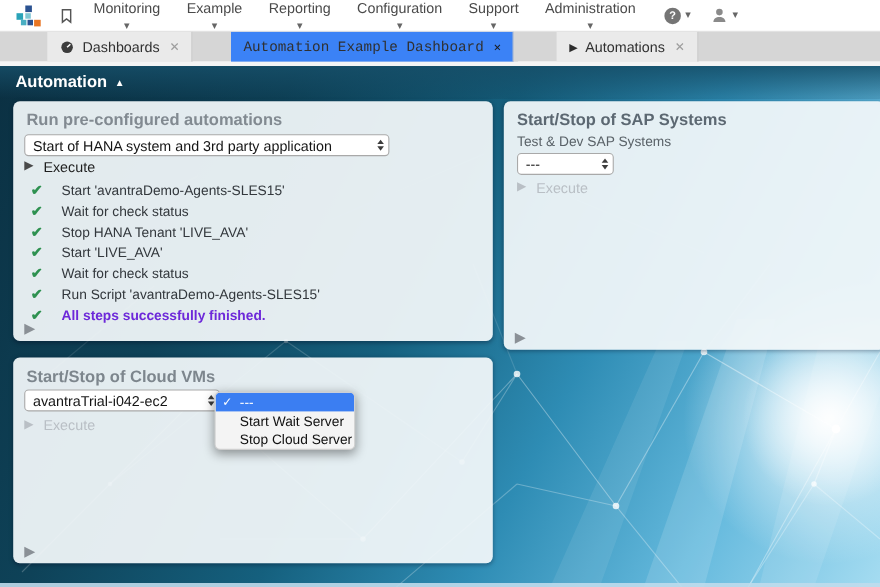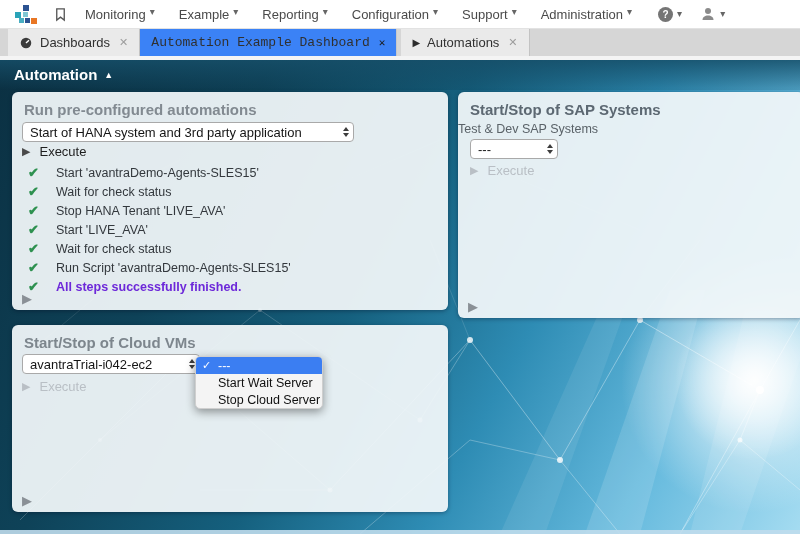--- a/index.html
+++ b/index.html
@@ -12,32 +12,32 @@
   .logo { position:relative; width:27px; height:20px; margin-right:12px; }
   .logo i { position:absolute; display:block; }
   .lg1{left:11px;top:1px;width:6px;height:6px;background:#2b5291;}
   .lg2{left:3px;top:8px;width:6px;height:6px;background:#2aa3b8;}
   .lg3{left:11px;top:8px;width:5px;height:5px;background:#7ec6d4;}
   .lg4{left:7px;top:14px;width:5px;height:5px;background:#49aec2;}
   .lg5{left:13px;top:14px;width:5px;height:5px;background:#2b5291;}
   .lg6{left:19px;top:14px;width:6px;height:6px;background:#e87624;}
   .bookmark { width:18px; height:18px; margin-right:16px; display:flex; align-items:center; justify-content:center; cursor:pointer; }
   .nav { display:flex; align-items:center; gap:24px; }
-  .nav-item { display:flex; gap:4px; font-size:13px; color:#4a4a4a; cursor:pointer; white-space:nowrap; }
+  .nav-item { display:flex; align-items:center; gap:4px; font-size:13px; color:#4a4a4a; cursor:pointer; white-space:nowrap;flex-direction:column; }
   .caret { font-size:10px; color:#666; line-height:1; }
   .right-icons { display:flex; align-items:center; gap:6px; margin-left:26px; }
   .help-circle { width:15px; height:15px; border-radius:50%; background:#757575; color:#fff;
     font-size:10px; font-weight:700; display:flex; align-items:center; justify-content:center; }
   .icon-btn { display:flex; align-items:center; gap:4px; cursor:pointer; }
   .usr { width:16px; height:16px; }
 
   
   .tabbar { height:27px; background:#d6d6d6; display:flex; align-items:stretch; padding-left:8px; }
   .tab { display:flex; align-items:center; gap:7px; padding:0 11px; background:#eaeaea;
-    border-right:1px solid #c3c3c3; font-size:13px; color:#303030; cursor:pointer; white-space:nowrap; }
+    border-right:1px solid #c3c3c3; font-size:13px; color:#303030; cursor:pointer; white-space:nowrap;margin-left:35px; }
   .tab.active { background:#3b82f6; border-right:1px solid #c9c9c9;font-family:Liberation Mono, monospace; }
   .tab .close { color:#9d9d9d; font-size:11px; margin-left:2px; }
   .tab.active .close { color:#1b1b1b; font-weight:700; }
   .tab .tabicon { width:14px; height:14px; display:flex; align-items:center; }
   .tab .playglyph { font-size:10px; color:#2d2d2d; }
   .tab3gap { width:4px; background:#d6d6d6; }
   .substrip { height:4px; background:#f4f4f4; }
 
   
   .content { position:relative; height:474px; overflow:hidden;
@@ -56,21 +56,21 @@
   
   .panel { position:absolute; background:rgba(241,246,249,0.94); border-radius:6px;
     box-shadow:0 1px 4px rgba(0,0,25,0.35); }
   .panel1 { left:12px; top:32px; width:436px; height:218px; }
   .panel2 { left:458px; top:32px; width:346px; height:226px; }
   .panel3 { left:12px; top:265px; width:436px; height:187px; }
   .panel-title { font-weight:700; font-size:15px; margin:9px 12px 0; white-space:nowrap; }
   .panel1 .panel-title { color:#828a91; }
   .panel2 .panel-title { color:#5c6872; }
   .panel3 .panel-title { color:#7d868d; }
-  .subtitle { position:absolute; left:0; top:30px; font-size:12.5px; color:#5a6268; }
+  .subtitle { position:absolute; left:12px; top:30px; font-size:12.5px; color:#5a6268; }
 
   .sel { position:absolute; background:#fff; border:1px solid #a9a9a9; border-radius:4px;
     display:flex; align-items:center; font-size:13px; color:#141414; padding:0 4px 0 7px; cursor:pointer; }
   .sel .val { flex:1; white-space:nowrap; overflow:hidden; }
   .stepper { display:flex; flex-direction:column; align-items:center; gap:2px; margin-left:4px; }
   .tri-up { width:0; height:0; border-left:3.5px solid transparent; border-right:3.5px solid transparent; border-bottom:4px solid #3c3c3c; }
   .tri-dn { width:0; height:0; border-left:3.5px solid transparent; border-right:3.5px solid transparent; border-top:4px solid #3c3c3c; }
   .sel1 { left:10px; top:30px; width:332px; height:20px; }
   .sel2 { left:12px; top:47px; width:88px; height:20px; }
   .sel3 { left:10px; top:29px; width:178px; height:20px; }

